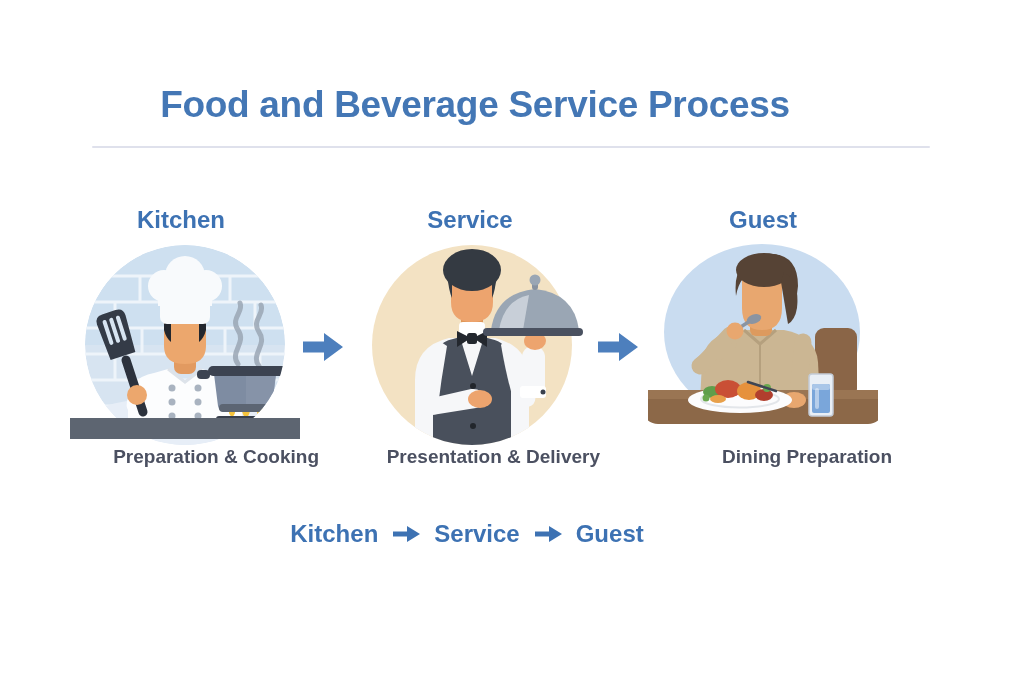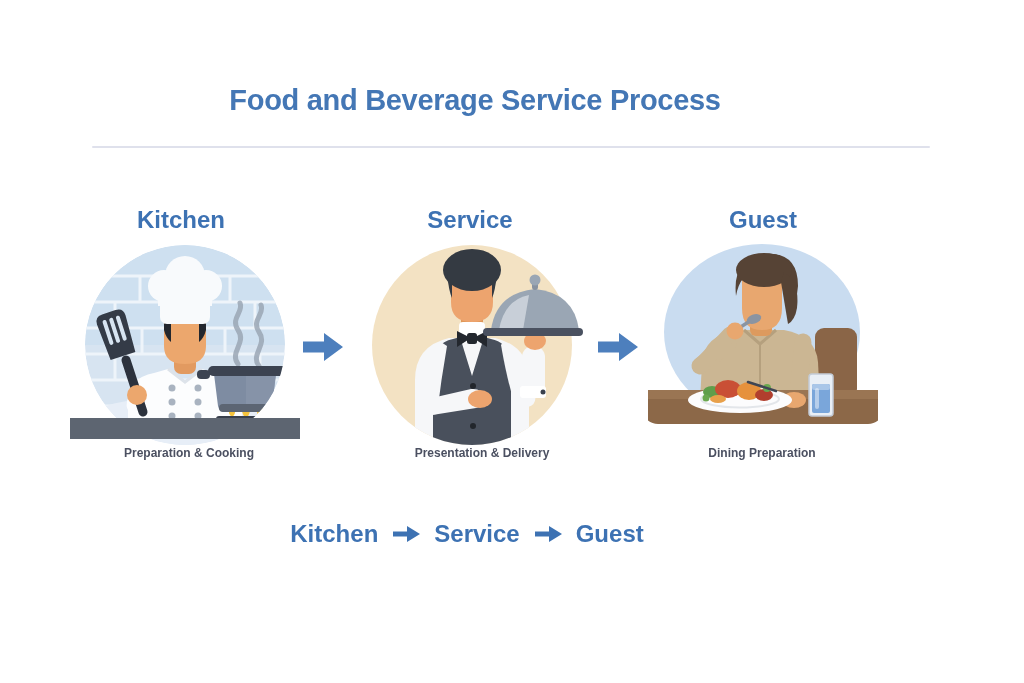--- a/index.html
+++ b/index.html
@@ -10,21 +10,21 @@
     width: 1024px;
     height: 683px;
     background: #ffffff;
     overflow: hidden;
     margin: 0 auto;
   }
   .page-title {
     position: absolute;
     top: 84px; left: 0; width: 950px;
     text-align: center;
-    font-size: 29px;
+    font-size: 37px;
     font-weight: 700;
     letter-spacing: -0.3px;
     color: #4477b5;
   }
   .divider {
     position: absolute;
     top: 146px; left: 92px; width: 838px; height: 2px;
     background: #dfe1ec;
     border-radius: 1px;
   }
@@ -40,22 +40,22 @@
   .stage-illustration {
     position: absolute;
     top: 240px;
     width: 230px;
     height: 212px;
   }
   .stage-caption {
     position: absolute;
     top: 446px;
     width: 260px;
-    text-align: center;
-    font-size: 12px;
+    text-align: right;
+    font-size: 19px;
     font-weight: 600;
     color: #4b5061;
   }
   .mid-arrow {
     position: absolute;
     top: 332px;
     width: 40px;
     height: 30px;
   }
   .flow-line {
@@ -271,21 +271,21 @@
   </svg>
 
   <svg class="mid-arrow" style="left:303px" viewBox="0 0 40 30">
     <polygon points="0,9.5 21,9.5 21,1 40,15 21,29 21,20.5 0,20.5" fill="#4d7fbd"></polygon>
   </svg>
   <svg class="mid-arrow" style="left:598px" viewBox="0 0 40 30">
     <polygon points="0,9.5 21,9.5 21,1 40,15 21,29 21,20.5 0,20.5" fill="#4d7fbd"></polygon>
   </svg>
 
   <div class="stage-caption" style="left:59px">Preparation &amp; Cooking</div>
-  <div class="stage-caption" style="left:352px">Presentation &amp; Delivery</div>
+  <div class="stage-caption" style="left:340px">Presentation &amp; Delivery</div>
   <div class="stage-caption" style="left:632px">Dining Preparation</div>
 
   <div class="flow-line">
     <span class="flow-step">Kitchen</span>
     <svg class="flow-arrow" width="30" height="20" viewBox="0 0 30 20">
       <line x1="2" y1="10" x2="17" y2="10" stroke="#3d72b3" stroke-width="5"></line>
       <polygon points="16,2 29,10 16,18" fill="#3d72b3"></polygon>
     </svg>
     <span class="flow-step">Service</span>
     <svg class="flow-arrow" width="30" height="20" viewBox="0 0 30 20">

